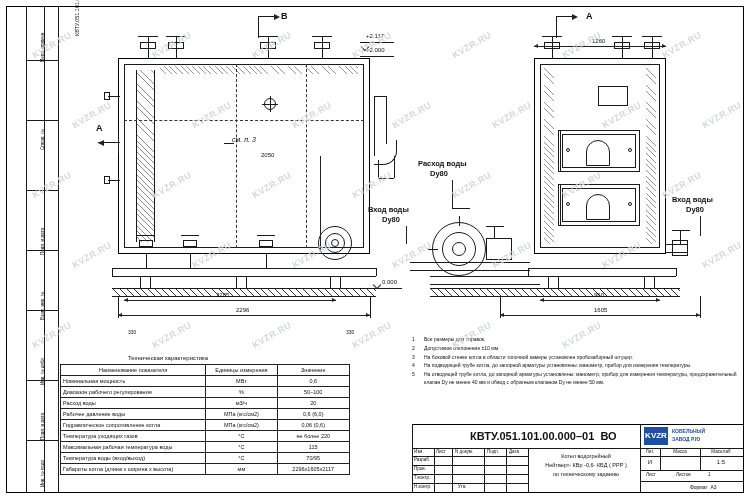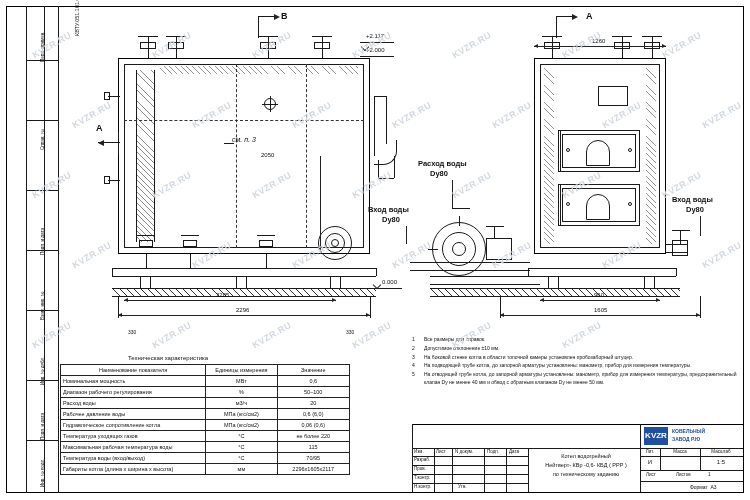--- a/index.html
+++ b/index.html
@@ -371,20 +371,21 @@
       <td class="tc">мм</td>
       <td class="tc">2296х1605х2117</td>
     </tr>
   </tbody>
     </table>
 
   <div class="ln h thick" style="left:412px;top:424px;width:331px;"></div>
   <div class="ln v" style="left:412px;top:424px;height:68px;"></div>
 
   <div class="ln h" style="left:412px;top:448px;width:331px;"></div>
+  <div class="txt b" style="left:470px;top:430px;font-size:11px;">КВТУ.051.101.00.000–01  ВО</div>
 
   <div class="ln v" style="left:434px;top:448px;height:44px;"></div>
   <div class="ln v" style="left:452px;top:448px;height:44px;"></div>
   <div class="ln v" style="left:484px;top:448px;height:44px;"></div>
   <div class="ln v" style="left:506px;top:448px;height:44px;"></div>
   <div class="ln v" style="left:528px;top:448px;height:44px;"></div>
 
   <div class="ln h" style="left:412px;top:456px;width:116px;"></div>
   <div class="ln h" style="left:412px;top:465px;width:116px;"></div>
   <div class="ln h" style="left:412px;top:474px;width:116px;"></div>

